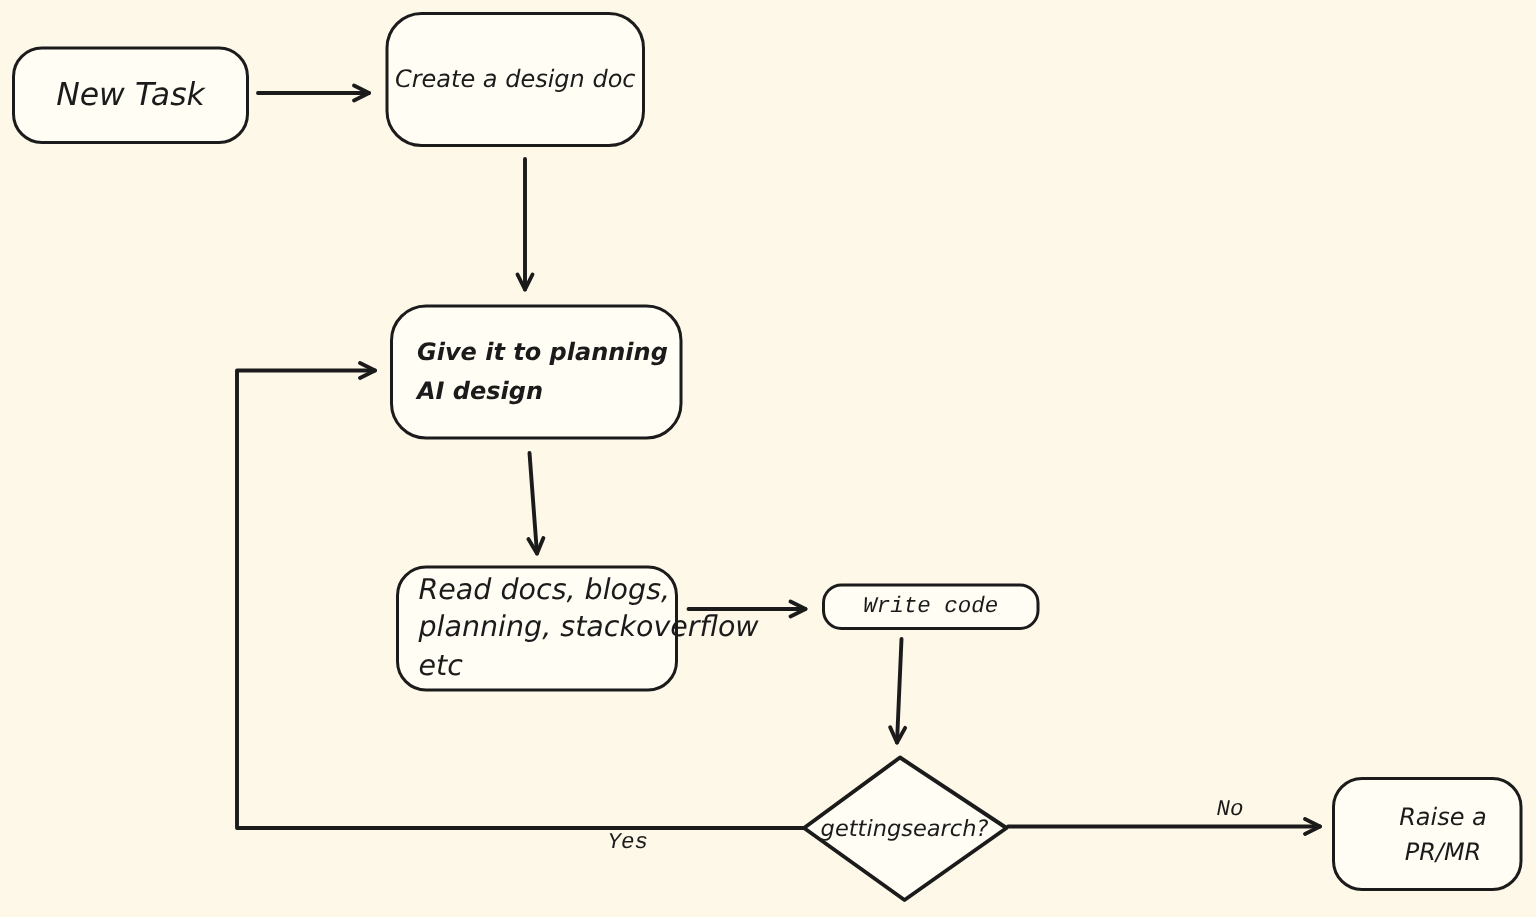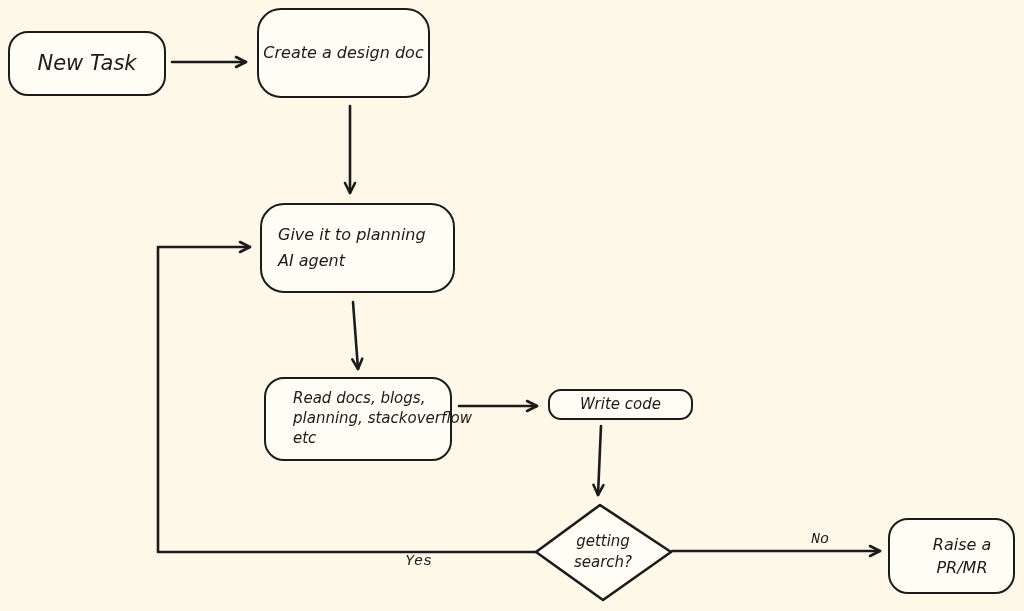--- a/index.html
+++ b/index.html
@@ -42,29 +42,29 @@
     flex-direction: column;
     justify-content: center;
     align-items: center;
     text-align: center;
     line-height: 1.45;
   }
   .node .line { display: block; white-space: nowrap; }
   .node-new-task     { left: 8px;   top: 31px;  width: 158px; height: 65px; border-radius: 20px; font-size: 21px; }
   .node-create-design{ left: 257px; top: 8px;   width: 173px; height: 90px; border-radius: 24px; font-size: 16px; }
   .node-give-planning{ left: 260px; top: 203px; width: 195px; height: 90px; border-radius: 24px; font-size: 16px;
-                       align-items: flex-start; text-align: left; padding-left: 16px; line-height: 1.6; }
-  .node-read-docs    { left: 264px; top: 377px; width: 188px; height: 84px; border-radius: 20px; font-size: 15px;
-                       align-items: flex-start; text-align: left; padding-left: 27px; line-height: 1.32; }
-  .node-write-code   { left: 548px; top: 389px; width: 145px; height: 31px; border-radius: 13px; font-size: 15px; }
+                       align-items: flex-start; text-align: left; padding-left: 16px; line-height: 1.6; font-weight: bold; }
+  .node-read-docs    { left: 264px; top: 377px; width: 188px; height: 84px; border-radius: 20px; font-size: 19px;
+                       align-items: flex-start; text-align: left; padding-left: 13px; line-height: 1.32; }
+  .node-write-code   { left: 548px; top: 389px; width: 145px; height: 31px; border-radius: 13px; font-size: 15px; font-family: Liberation Mono, monospace; }
   .node-raise-pr     { left: 888px; top: 518px; width: 127px; height: 76px; border-radius: 20px; font-size: 16px; padding-left: 21px; }
   .diamond-label {
     position: absolute;
     left: 543px; top: 524px; width: 120px; height: 56px;
-    display: flex; flex-direction: column; justify-content: center; align-items: center;
+    display: flex; flex-direction: row; justify-content: center; align-items: center;
     font-size: 15px; line-height: 1.4; text-align: center;
   }
   .edge-label {
     position: absolute;
     font-size: 15px;
     text-align: left;
     font-family: Liberation Mono, monospace;
   }
   .edge-label-yes { left: 405px; top: 553px; width: 60px; }
   .edge-label-no  { left: 811px; top: 531px; width: 50px; }
@@ -95,21 +95,21 @@
   <div class="node node-new-task">
     <span class="line">New Task</span>
   </div>
 
   <div class="node node-create-design">
     <span class="line">Create a design doc</span>
   </div>
 
   <div class="node node-give-planning">
     <span class="line">Give it to planning</span>
-    <span class="line">AI agent</span>
+    <span class="line">AI design</span>
   </div>
 
   <div class="node node-read-docs">
     <span class="line">Read docs, blogs,</span>
     <span class="line">planning, stackoverflow</span>
     <span class="line">etc</span>
   </div>
 
   <div class="node node-write-code">
     <span class="line">Write code</span>

